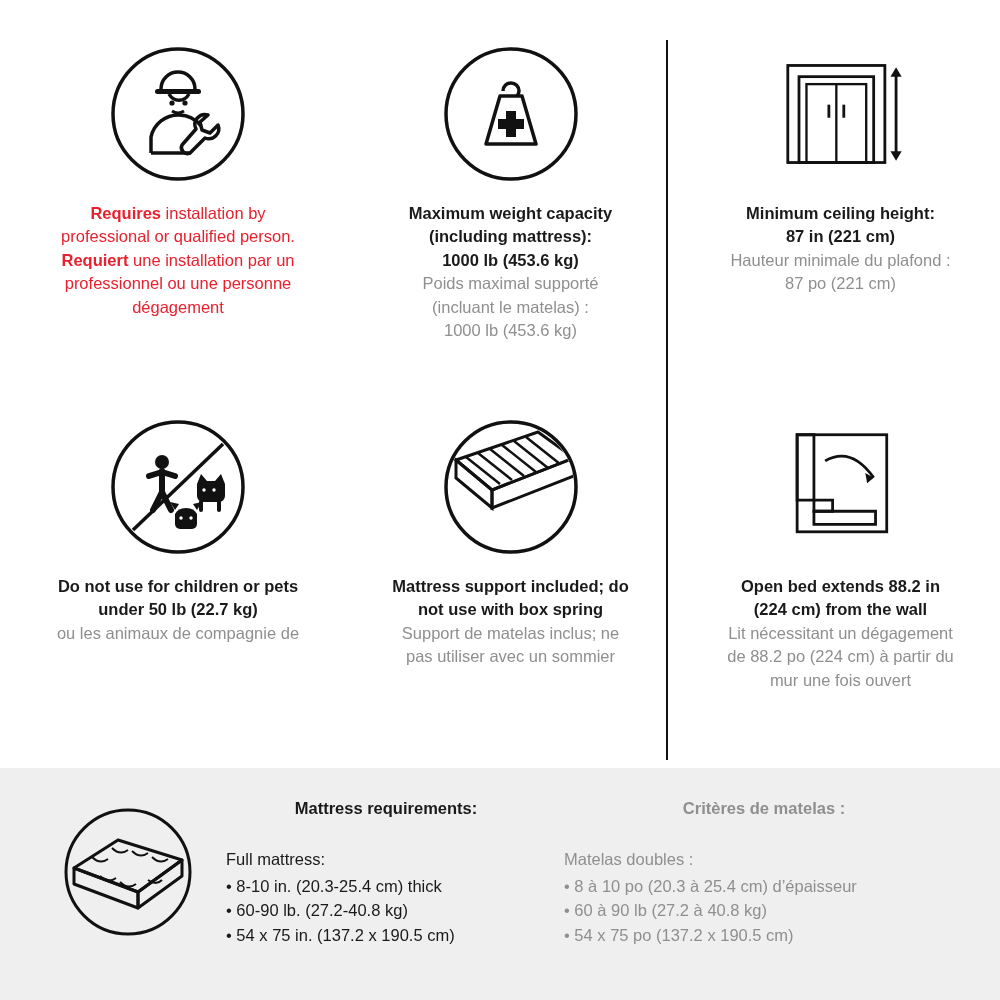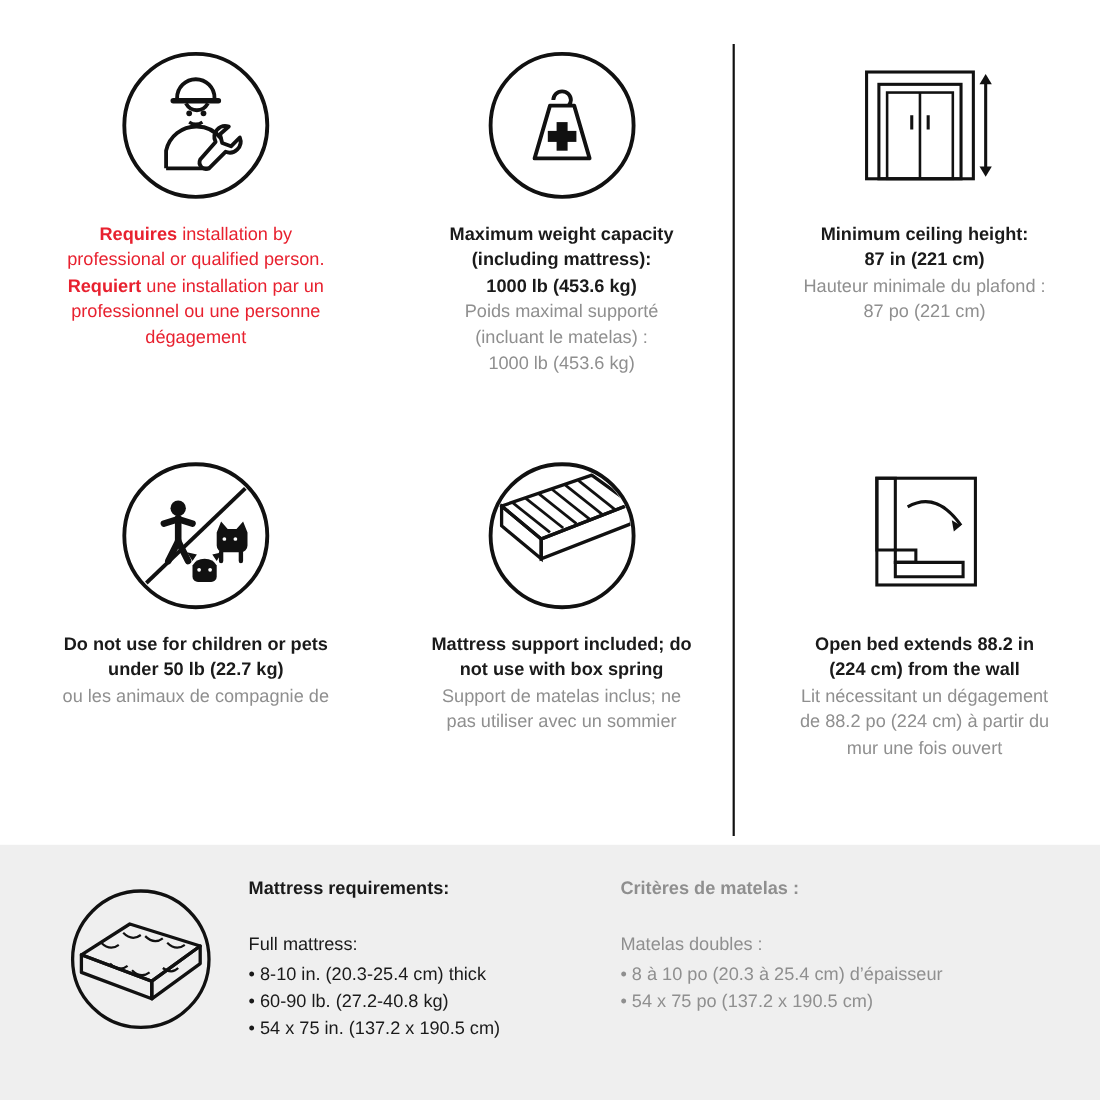--- a/index.html
+++ b/index.html
@@ -117,20 +117,21 @@
   }
   .footer-col.fr-col {
     margin-left: 18px;
     width: 400px;
     color: #8f8f8f;
   }
   .footer-title {
     font-weight: bold;
     margin-bottom: 26px;
     display: block;
+    text-align: center;
   }
   .footer-sub {
     display: block;
     margin-bottom: 2px;
   }
   .footer-item {
     display: block;
   }
   svg { display: block; }
 </style>
@@ -302,17 +303,18 @@
       <span class="footer-title">Mattress requirements:</span>
       <span class="footer-sub">Full mattress:</span>
       <span class="footer-item">• 8-10 in. (20.3-25.4 cm) thick</span>
       <span class="footer-item">• 60-90 lb. (27.2-40.8 kg)</span>
       <span class="footer-item">• 54 x 75 in. (137.2 x 190.5 cm)</span>
     </div>
     <div class="footer-col fr-col">
       <span class="footer-title">Critères de matelas :</span>
       <span class="footer-sub">Matelas doubles :</span>
       <span class="footer-item">• 8 à 10 po (20.3 à 25.4 cm) d’épaisseur</span>
+      <span class="footer-item">• 60 à 90 lb (27.2 à 40.8 kg)</span>
       <span class="footer-item">• 54 x 75 po (137.2 x 190.5 cm)</span>
     </div>
   </div>
 
 </div>
 
 </body></html>

